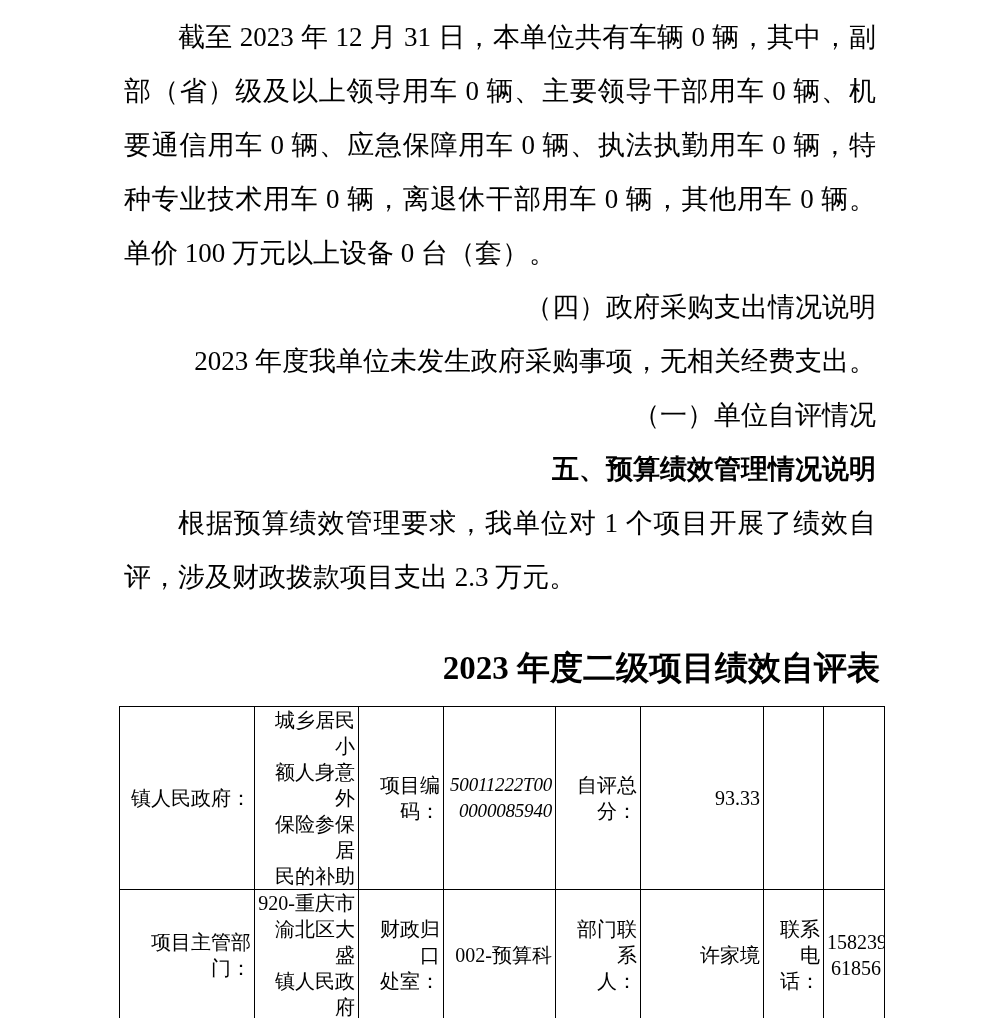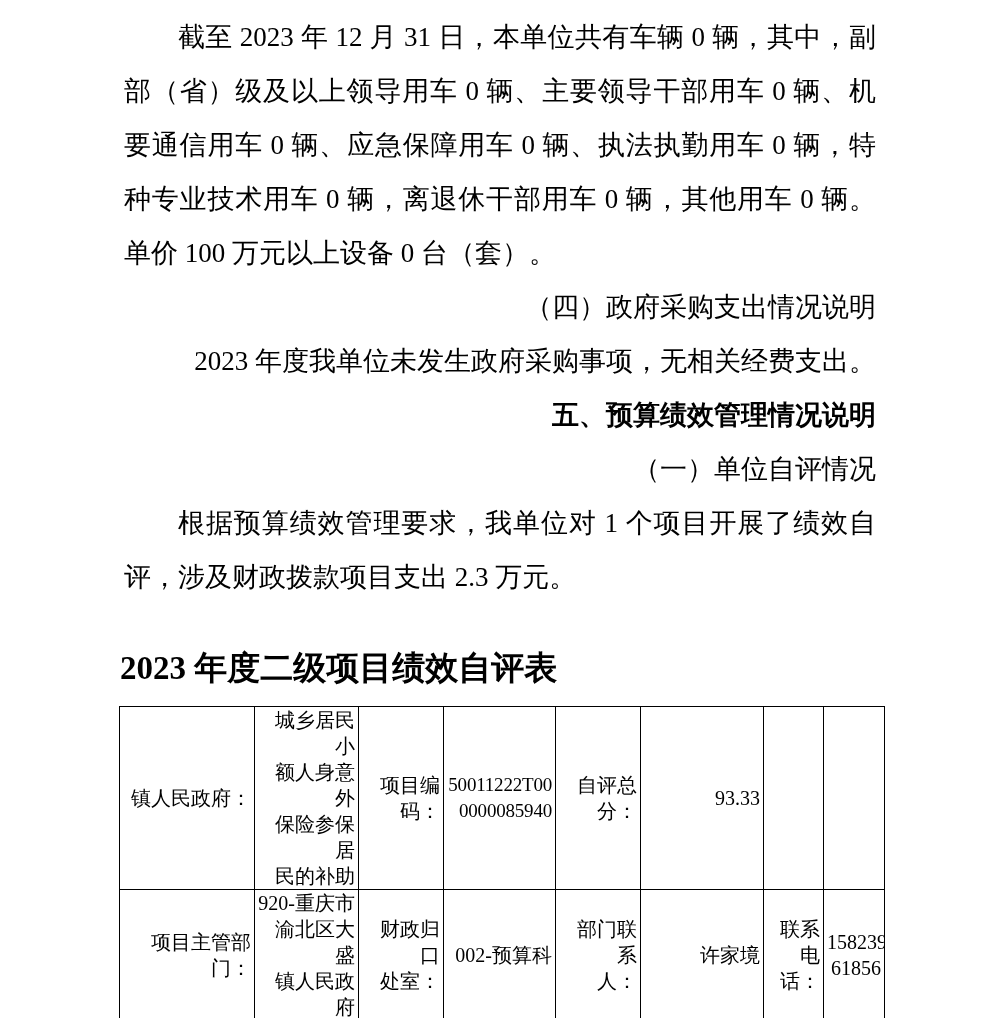--- a/index.html
+++ b/index.html
@@ -24,21 +24,21 @@
   .hei {
     font-weight: bold;
     font-family: "Liberation Sans", "DejaVu Sans", sans-serif;
   }
   .tbl-title {
     margin: 44px 0 0 0;
     font-size: 33px;
     font-weight: bold;
     line-height: 45px;
     height: 45px;
-    text-align: left;
+    text-align: right;
   }
   table.eval {
     border-collapse: collapse;
     table-layout: fixed;
     width: 765px;
     margin: 15px 0 0 119px;
     font-size: 20px;
   }
   table.eval td {
     border: 1.5px solid #000000;
@@ -47,37 +47,37 @@
     line-height: 26px;
     padding: 0 3px;
     overflow: hidden;
   }
   tr.h-status { height: 45px; }
   tr.h-r1 { height: 111px; }
   tr.h-r2 { height: 85px; }
   td.lbl { text-align: right; }
   td.val { text-align: right; padding: 0 1px 0 2px; }
   td.status { text-align: right; padding-right: 4px; }
-  td.code { font-size: 19px; letter-spacing: -0.2px; }
+  td.code { font-size: 19px; letter-spacing: -0.2px; font-style: italic; }
 </style>
 </head>
 <body>
 
 <div class="doc">
   <p class="line j indent">截至 2023 年 12 月 31 日，本单位共有车辆 0 辆，其中，副</p>
   <p class="line j">部（省）级及以上领导用车 0 辆、主要领导干部用车 0 辆、机</p>
   <p class="line j">要通信用车 0 辆、应急保障用车 0 辆、执法执勤用车 0 辆，特</p>
   <p class="line j">种专业技术用车 0 辆，离退休干部用车 0 辆，其他用车 0 辆。</p>
   <p class="line">单价 100 万元以上设备 0 台（套）。</p>
 
   <p class="line indent">（四）政府采购支出情况说明</p>
   <p class="line indent">2023 年度我单位未发生政府采购事项，无相关经费支出。</p>
 
+  <p class="line indent">（一）单位自评情况</p>
   <p class="line indent hei">五、预算绩效管理情况说明</p>
-  <p class="line indent">（一）单位自评情况</p>
 
   <p class="line j indent">根据预算绩效管理要求，我单位对 1 个项目开展了绩效自</p>
   <p class="line">评，涉及财政拨款项目支出 2.3 万元。</p>
 
   <h2 class="tbl-title">2023 年度二级项目绩效自评表</h2>
 </div>
 
 <table class="eval">
   <colgroup>
     <col style="width:135px">

